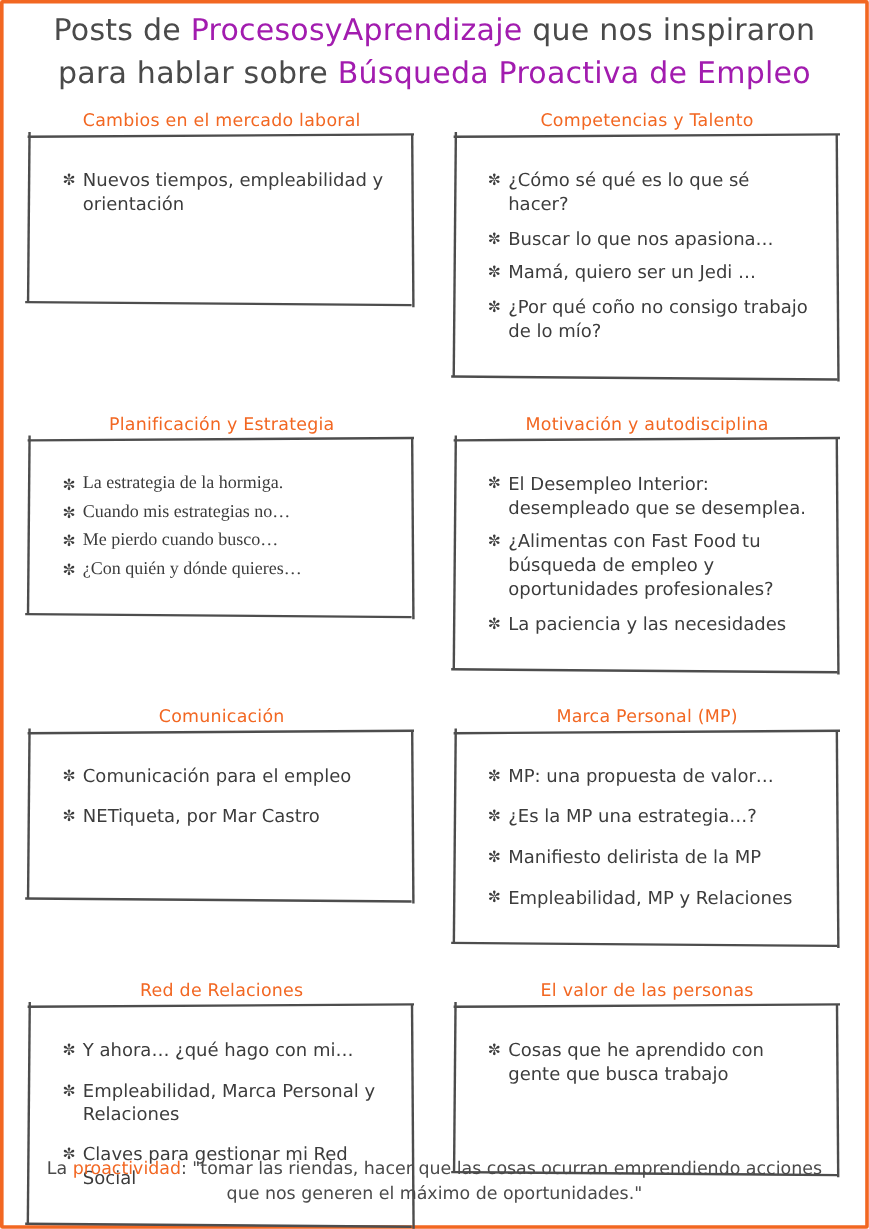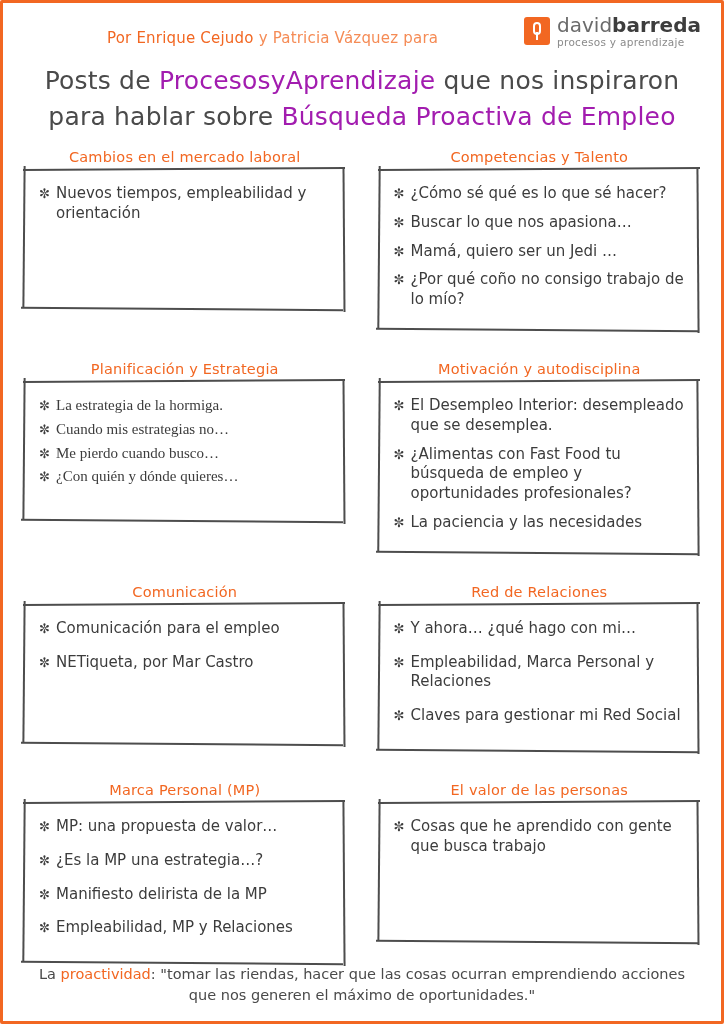--- a/index.html
+++ b/index.html
@@ -158,21 +158,21 @@
   .box .edge.left {
     left: 2px; top: -2px; bottom: 2px; width: 2px;
     transform: rotate(0.5deg);
   }
   .box .edge.right {
     right: 4px; top: 0px; bottom: -2px; width: 2px;
     transform: rotate(-0.4deg);
   }
   ul.items {
     list-style: none;
-    margin: 4px;
+    margin: 17px;
     padding: 0;
   }
   ul.items li {
     position: relative;
     padding-left: 17px;
     font-size: 15px;
     line-height: 1.32;
     color: #3c3c3c;
     margin-bottom: 9px;
   }
@@ -199,34 +199,20 @@
     color: #4a4a4a;
     line-height: 1.5;
   }
   .footer .hl { color: #f26722; text-align: right; }
 </style>
 </head>
 <body>
 
 <div class="page">
 
-  <div class="header">
-    <div class="byline">
-      <span>Por Enrique Cejudo</span>
-      <span class="muted">y Patricia Vázquez para</span>
-    </div>
-
-    <div class="logo">
-      <div class="logo-mark"></div>
-      <div class="logo-text">
-        <div class="logo-name"><span>david</span><b>barreda</b></div>
-        <div class="logo-tag">procesos y aprendizaje</div>
-      </div>
-    </div>
-  </div>
 
   <div class="title-block">
     <div class="title-line"><span>Posts de </span><span class="hl">ProcesosyAprendizaje</span><span> que nos inspiraron</span></div>
     <div class="title-line"><span>para hablar sobre </span><span class="hl">Búsqueda Proactiva de Empleo</span></div>
   </div>
 
   <div class="grid">
 
     <div class="cell">
       <div class="cell-title">Cambios en el mercado  laboral</div>
@@ -296,50 +282,50 @@
         <span class="edge bottom"></span>
         <span class="edge left"></span>
         <ul class="items">
           <li>Comunicación para el empleo</li>
           <li>NETiqueta, por Mar Castro</li>
         </ul>
       </div>
     </div>
 
     <div class="cell loose">
-      <div class="cell-title">Red de Relaciones</div>
-      <div class="box">
-        <span class="edge top"></span>
-        <span class="edge right"></span>
-        <span class="edge bottom"></span>
-        <span class="edge left"></span>
-        <ul class="items">
-          <li>Y ahora… ¿qué hago con mi…</li>
-          <li>Empleabilidad, Marca Personal y Relaciones</li>
-          <li>Claves para gestionar mi Red Social</li>
-        </ul>
-      </div>
-    </div>
-
-    <div class="cell loose">
       <div class="cell-title">Marca Personal (MP)</div>
       <div class="box">
         <span class="edge top"></span>
         <span class="edge right"></span>
         <span class="edge bottom"></span>
         <span class="edge left"></span>
         <ul class="items">
           <li>MP: una propuesta de valor…</li>
           <li>¿Es la MP una estrategia…?</li>
           <li>Manifiesto delirista de la MP</li>
           <li>Empleabilidad, MP y Relaciones</li>
         </ul>
       </div>
     </div>
 
+    <div class="cell loose">
+      <div class="cell-title">Red de Relaciones</div>
+      <div class="box">
+        <span class="edge top"></span>
+        <span class="edge right"></span>
+        <span class="edge bottom"></span>
+        <span class="edge left"></span>
+        <ul class="items">
+          <li>Y ahora… ¿qué hago con mi…</li>
+          <li>Empleabilidad, Marca Personal y Relaciones</li>
+          <li>Claves para gestionar mi Red Social</li>
+        </ul>
+      </div>
+    </div>
+
     <div class="cell">
       <div class="cell-title">El valor de las personas</div>
       <div class="box">
         <span class="edge top"></span>
         <span class="edge right"></span>
         <span class="edge bottom"></span>
         <span class="edge left"></span>
         <ul class="items">
           <li>Cosas que he aprendido con gente que busca trabajo</li>
         </ul>

